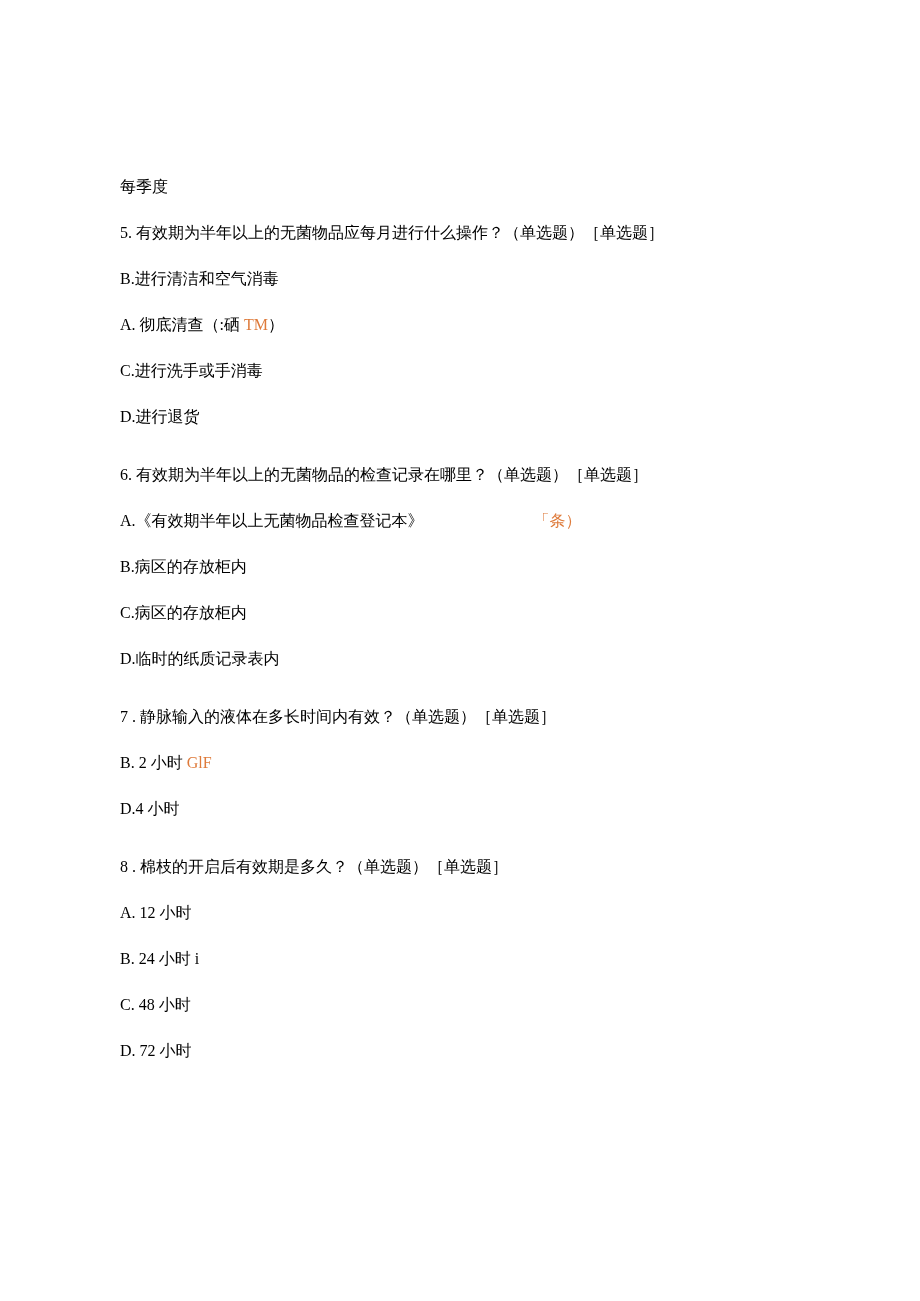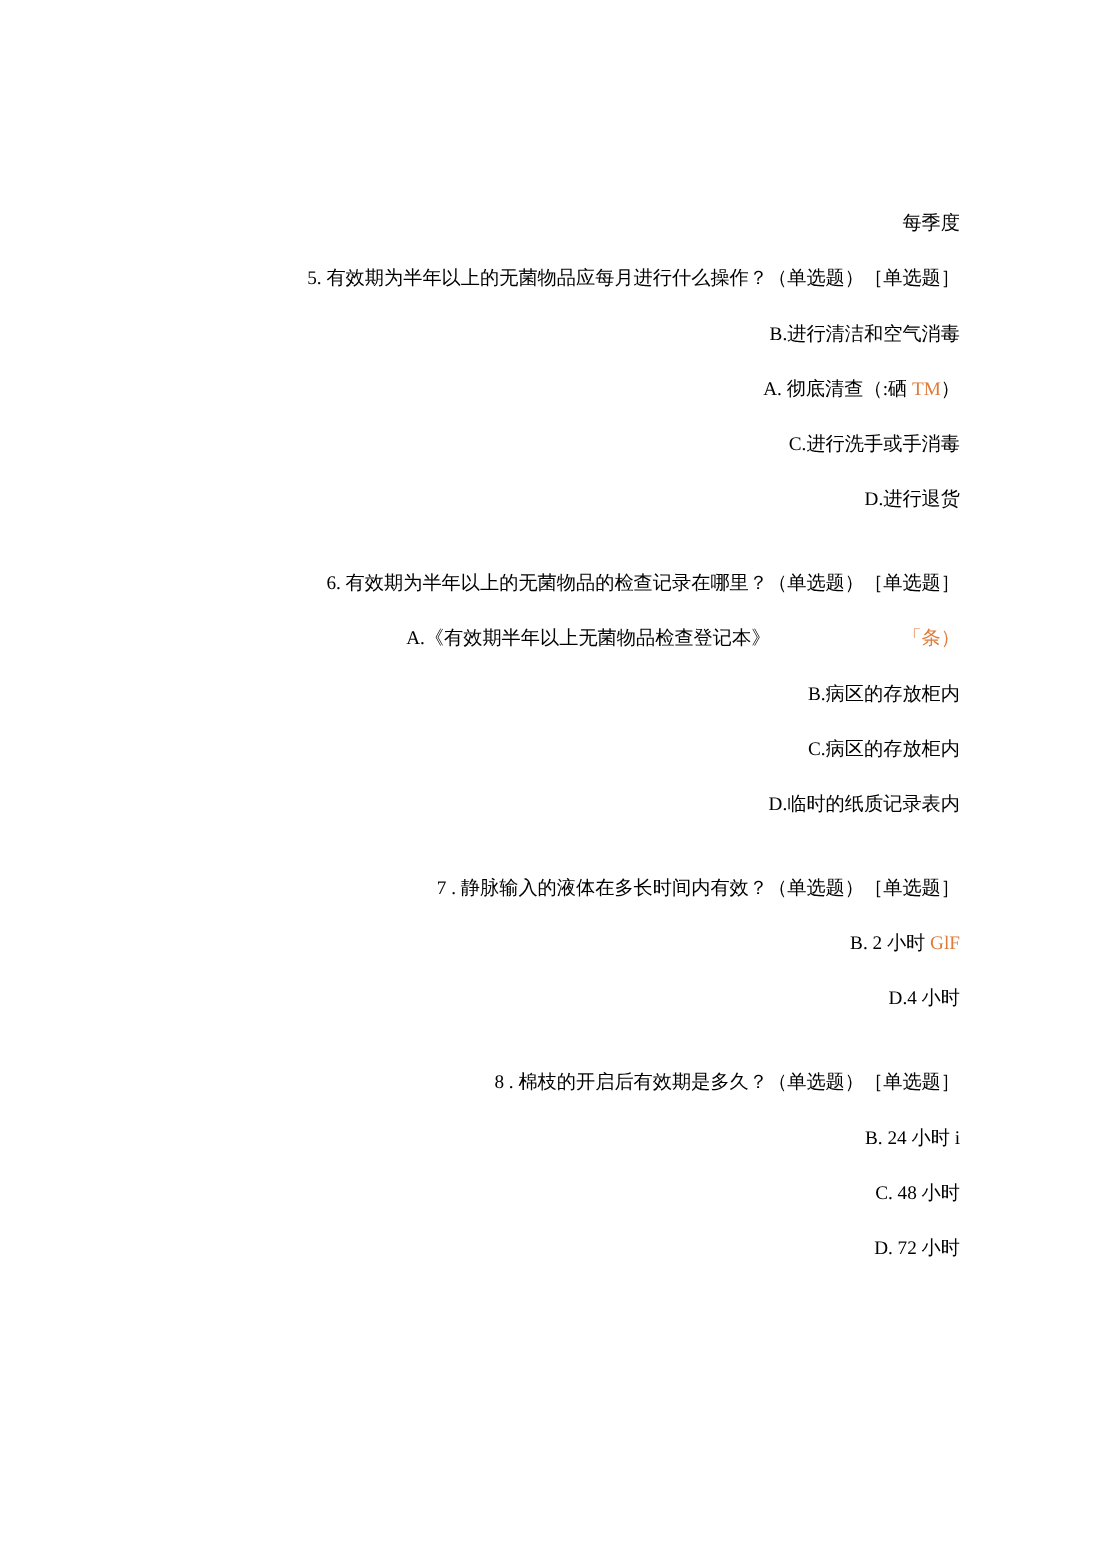--- a/index.html
+++ b/index.html
@@ -9,30 +9,29 @@
     font-family: "SimSun", "宋体", serif;
     color: #000000;
     font-size: 16px;
     line-height: 1.5;
   }
   .page {
     width: 920px;
     min-height: 1301px;
     box-sizing: border-box;
     padding: 175px 120px 100px 120px;
-    text-align: right;
   }
   .line {
     margin-bottom: 22px;
   }
   .orange {
     color: #de7a3a;
   }
   .gap {
-    margin-top: 46px;
+    margin-top: 34px;
   }
   .inline-gap {
     display: inline-block;
     width: 110px;
   }
 </style>
 </head>
 <body>
 
 <div class="page">
@@ -55,17 +54,18 @@
   <div class="line">C.病区的存放柜内</div>
   <div class="line">D.临时的纸质记录表内</div>
 
   <div class="line gap">7  . 静脉输入的液体在多长时间内有效？（单选题）［单选题］</div>
   <div class="line">
     <span>B.   2 小时 </span><span class="orange">GlF</span>
   </div>
   <div class="line">D.4 小时</div>
 
   <div class="line gap">8  . 棉枝的开启后有效期是多久？（单选题）［单选题］</div>
+  <div class="line">A.   12 小时</div>
   <div class="line">B.   24 小时 i</div>
   <div class="line">C.   48 小时</div>
   <div class="line">D.   72 小时</div>
 
 </div>
 
 </body></html>

